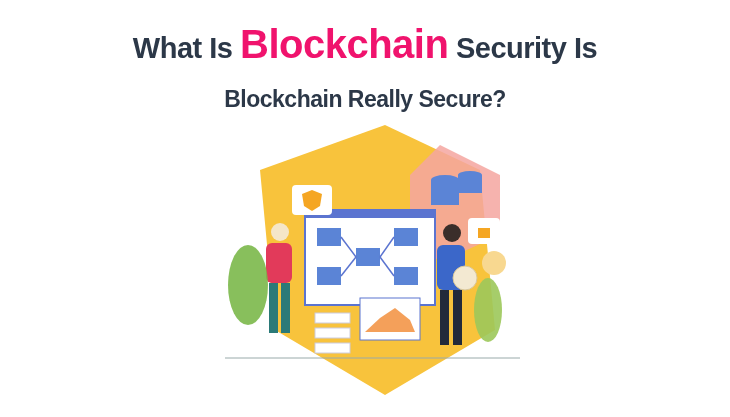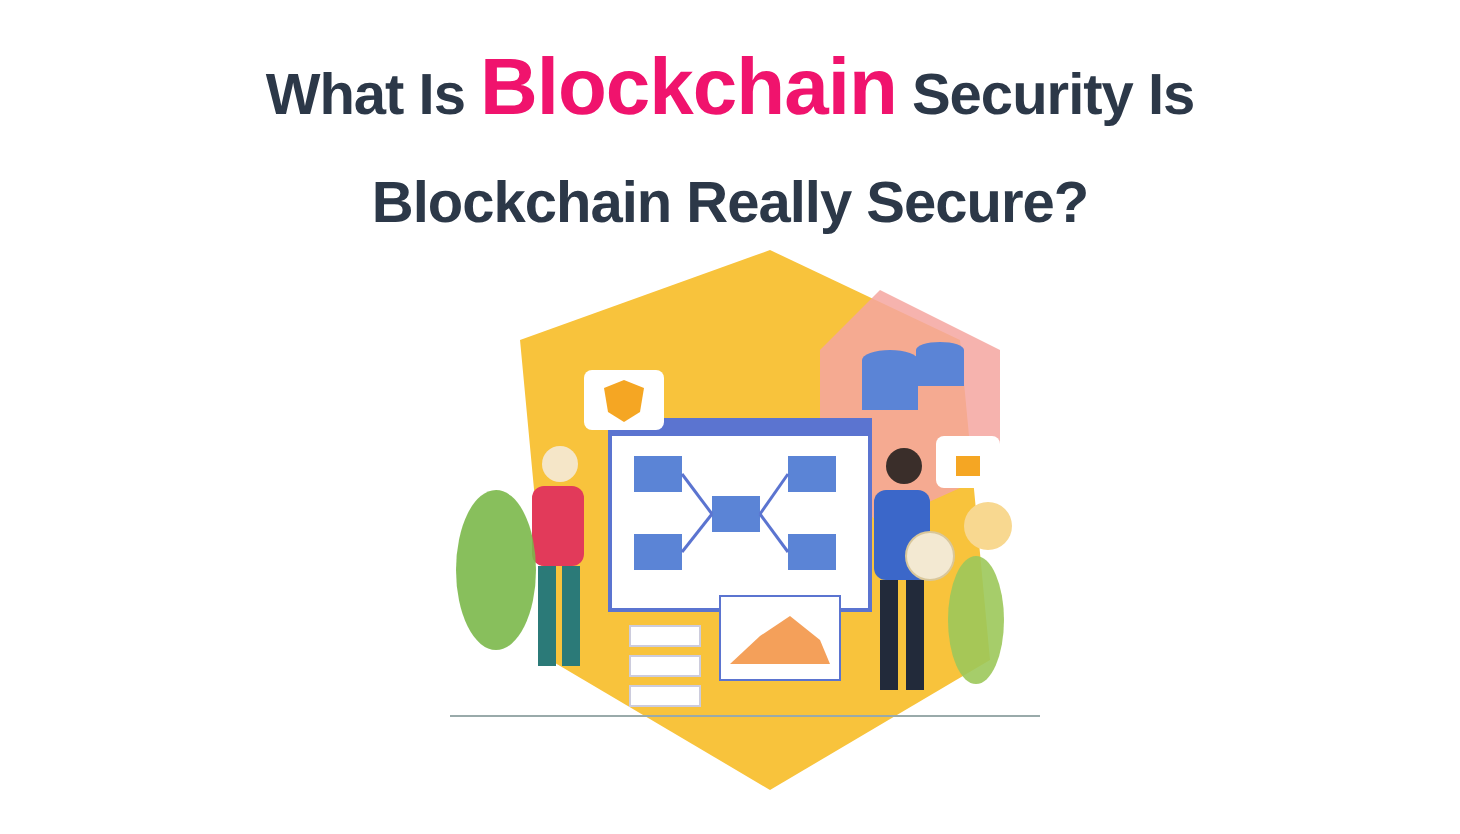--- a/index.html
+++ b/index.html
@@ -1,20 +1,20 @@
 <!DOCTYPE html>
 <html><head>
 <meta charset="utf-8">
 <style>
   html,body{margin:0;padding:0;background:#fff;}
   body{width:730px;height:417px;position:relative;overflow:hidden;font-family:"Liberation Sans",sans-serif;}
   .title{position:absolute;left:0;width:730px;text-align:center;color:#2c3848;font-weight:bold;letter-spacing:-0.5px;}
   .l1{top:22px;font-size:29px;}
   .l1 .hl{color:#f0136d;font-size:40px;}
-  .l2{top:86px;font-size:29px;}
+  .l2{top:86px;font-size:23px;}
   svg{position:absolute;left:0;top:0;}
 </style>
 </head>
 <body>
 
 <div class="title l1"><span>What Is </span><span class="hl">Blockchain</span><span> Security Is</span></div>
 <div class="title l2">Blockchain Really Secure?</div>
 
 <svg width="730" height="417">
   <polygon points="385,125 480,170 495,330 385,395 275,330 260,170" fill="#f8c33c"></polygon>

